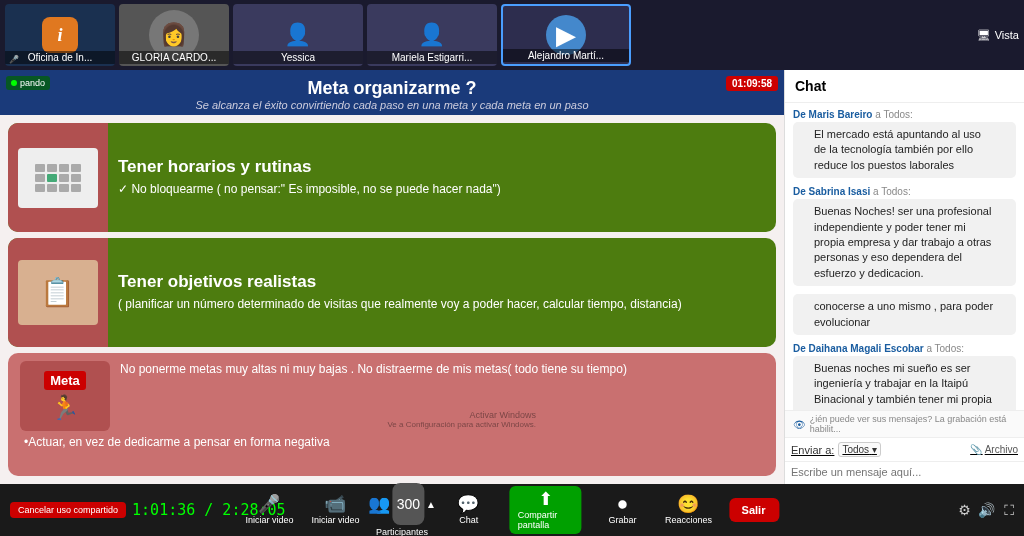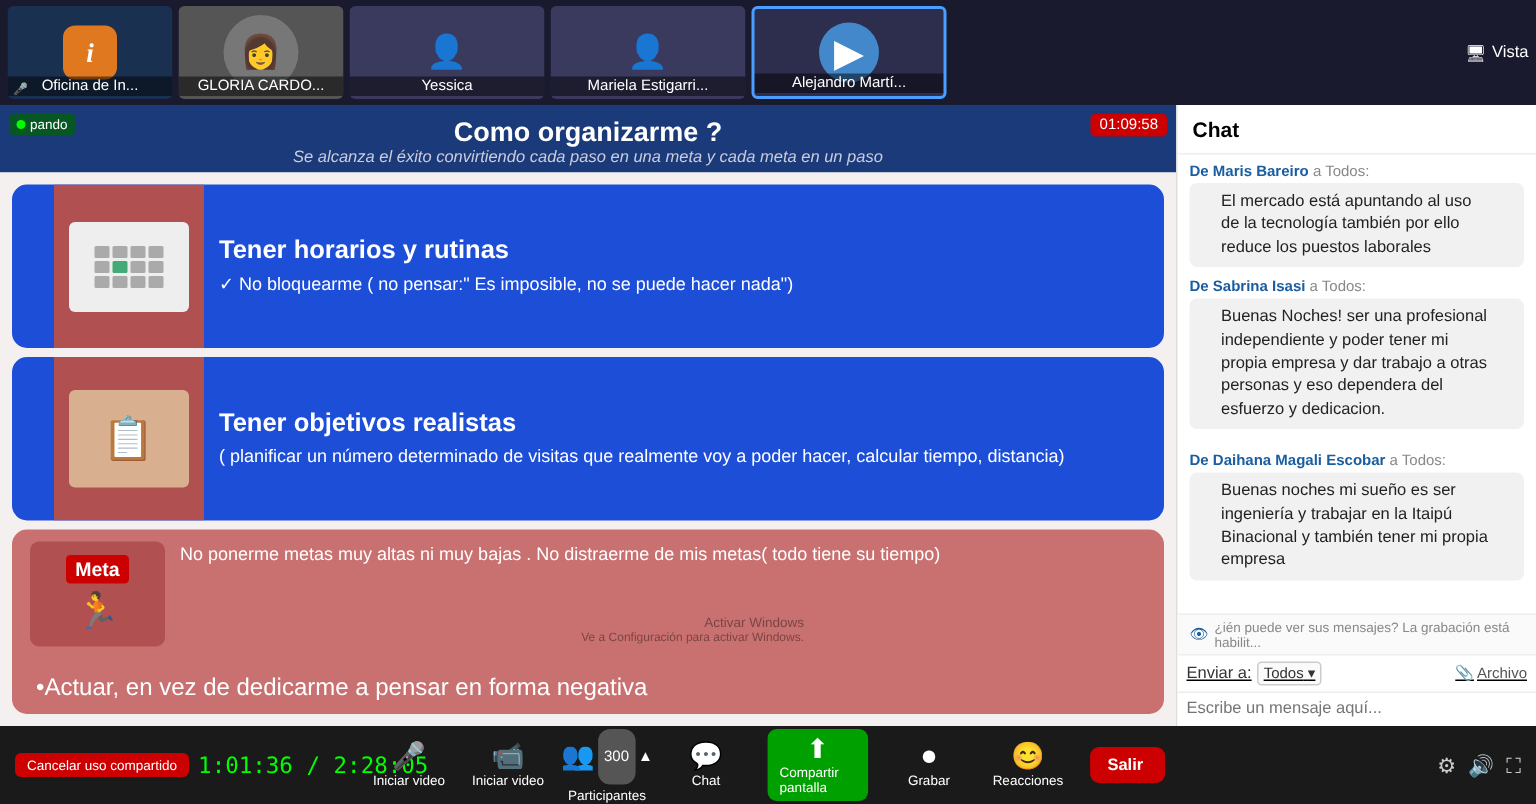--- a/index.html
+++ b/index.html
@@ -143,28 +143,27 @@
     .slide-body {
       flex: 1;
       background: #f5f0f0;
       padding: 8px;
       display: flex;
       flex-direction: column;
       gap: 6px;
     }
 
     .slide-card {
-      background: #1d4ed8;
+      background: #4d7c0f;
       border-radius: 10px;
       display: flex;
       align-items: center;
       min-height: 80px;
       overflow: hidden;
       flex: 1;
-      padding-left: 28px;
     }
     .slide-card-img {
       width: 100px;
       min-width: 100px;
       height: 100%;
       background: #b05050;
       display: flex;
       align-items: center;
       justify-content: center;
       font-size: 28px;
@@ -213,36 +212,36 @@
       flex-direction: column;
     }
     .meta-text {
       flex: 1;
       color: #fff;
       font-size: 12px;
       line-height: 1.4;
     }
     .slide-card-last-bottom {
       color: #fff;
-      font-size: 16px;
-      margin-top: 19px;
+      font-size: 12px;
+      margin-top: 4px;
       padding-left: 4px;
     }
 
     
     .recording-badge {
       position: absolute;
       top: 6px;
       right: 6px;
       background: #c00;
       color: white;
       font-size: 10px;
       padding: 2px 6px;
       border-radius: 3px;
-      font-weight: normal;
+      font-weight: bold;
     }
 
     
     .pando-label {
       position: absolute;
       top: 6px;
       left: 6px;
       background: rgba(0,100,0,0.7);
       color: white;
       font-size: 9px;
@@ -519,21 +518,21 @@
     <div class="presentation-inner">
 
       <div class="pando-label">
         <div class="green-dot"></div>
         <span>pando</span>
       </div>
 
       <div class="recording-badge">01:09:58</div>
 
       <div class="slide-header">
-        <h1>Como organizarme ?</h1>
+        <h1>Meta organizarme ?</h1>
         <p>Se alcanza el éxito convirtiendo cada paso en una meta y cada meta en un paso</p>
       </div>
 
       <div class="slide-body">
 
         <div class="slide-card">
           <div class="slide-card-img">
             <div style="background:#eee;width:80px;height:60px;border-radius:4px;display:flex;align-items:center;justify-content:center;flex-direction:column;gap:2px;">
               <div style="display:flex;gap:2px;">
                 <div style="width:10px;height:8px;background:#aaa;border-radius:1px;"></div>
@@ -610,20 +609,21 @@
 
       <div>
         <div class="chat-msg-sender">
           <span class="name">De Sabrina Isasi</span>
           <span class="to">a Todos:</span>
         </div>
         <div class="chat-msg-text">Buenas Noches! ser una profesional independiente y poder tener mi propia empresa y dar trabajo a otras personas y eso dependera del esfuerzo y dedicacion.</div>
       </div>
 
       <div>
+        <div class="chat-msg-text">conocerse a uno mismo , para poder evolucionar</div>
       </div>
 
       <div>
         <div class="chat-msg-sender">
           <span class="name">De Daihana Magali Escobar</span>
           <span class="to">a Todos:</span>
         </div>
         <div class="chat-msg-text">Buenas noches mi sueño es ser ingeniería y trabajar en la Itaipú Binacional y también tener mi propia empresa</div>
       </div>
     </div>
@@ -666,21 +666,21 @@
     </div>
 
     <div class="toolbar-btn">
       <span class="icon-circle">📹</span>
       <span style="font-size:9px;color:#fff;">Iniciar video</span>
     </div>
 
     <div class="toolbar-btn">
       <div style="display:flex;align-items:center;gap:2px;">
         <span class="icon-circle">👥</span>
-        <span class="count-badge" style="background:#555;border-radius:8px;padding:13px 4px;font-size:10px;color:#fff;">300</span>
+        <span class="count-badge" style="background:#555;border-radius:8px;padding:13px 4px;font-size:14px;color:#fff;">300</span>
         <span style="color:#fff;font-size:10px;">▲</span>
       </div>
       <span style="font-size:9px;color:#fff;">Participantes</span>
     </div>
 
     <div class="toolbar-btn">
       <span class="icon-circle">💬</span>
       <span style="font-size:9px;color:#fff;">Chat</span>
     </div>
 

